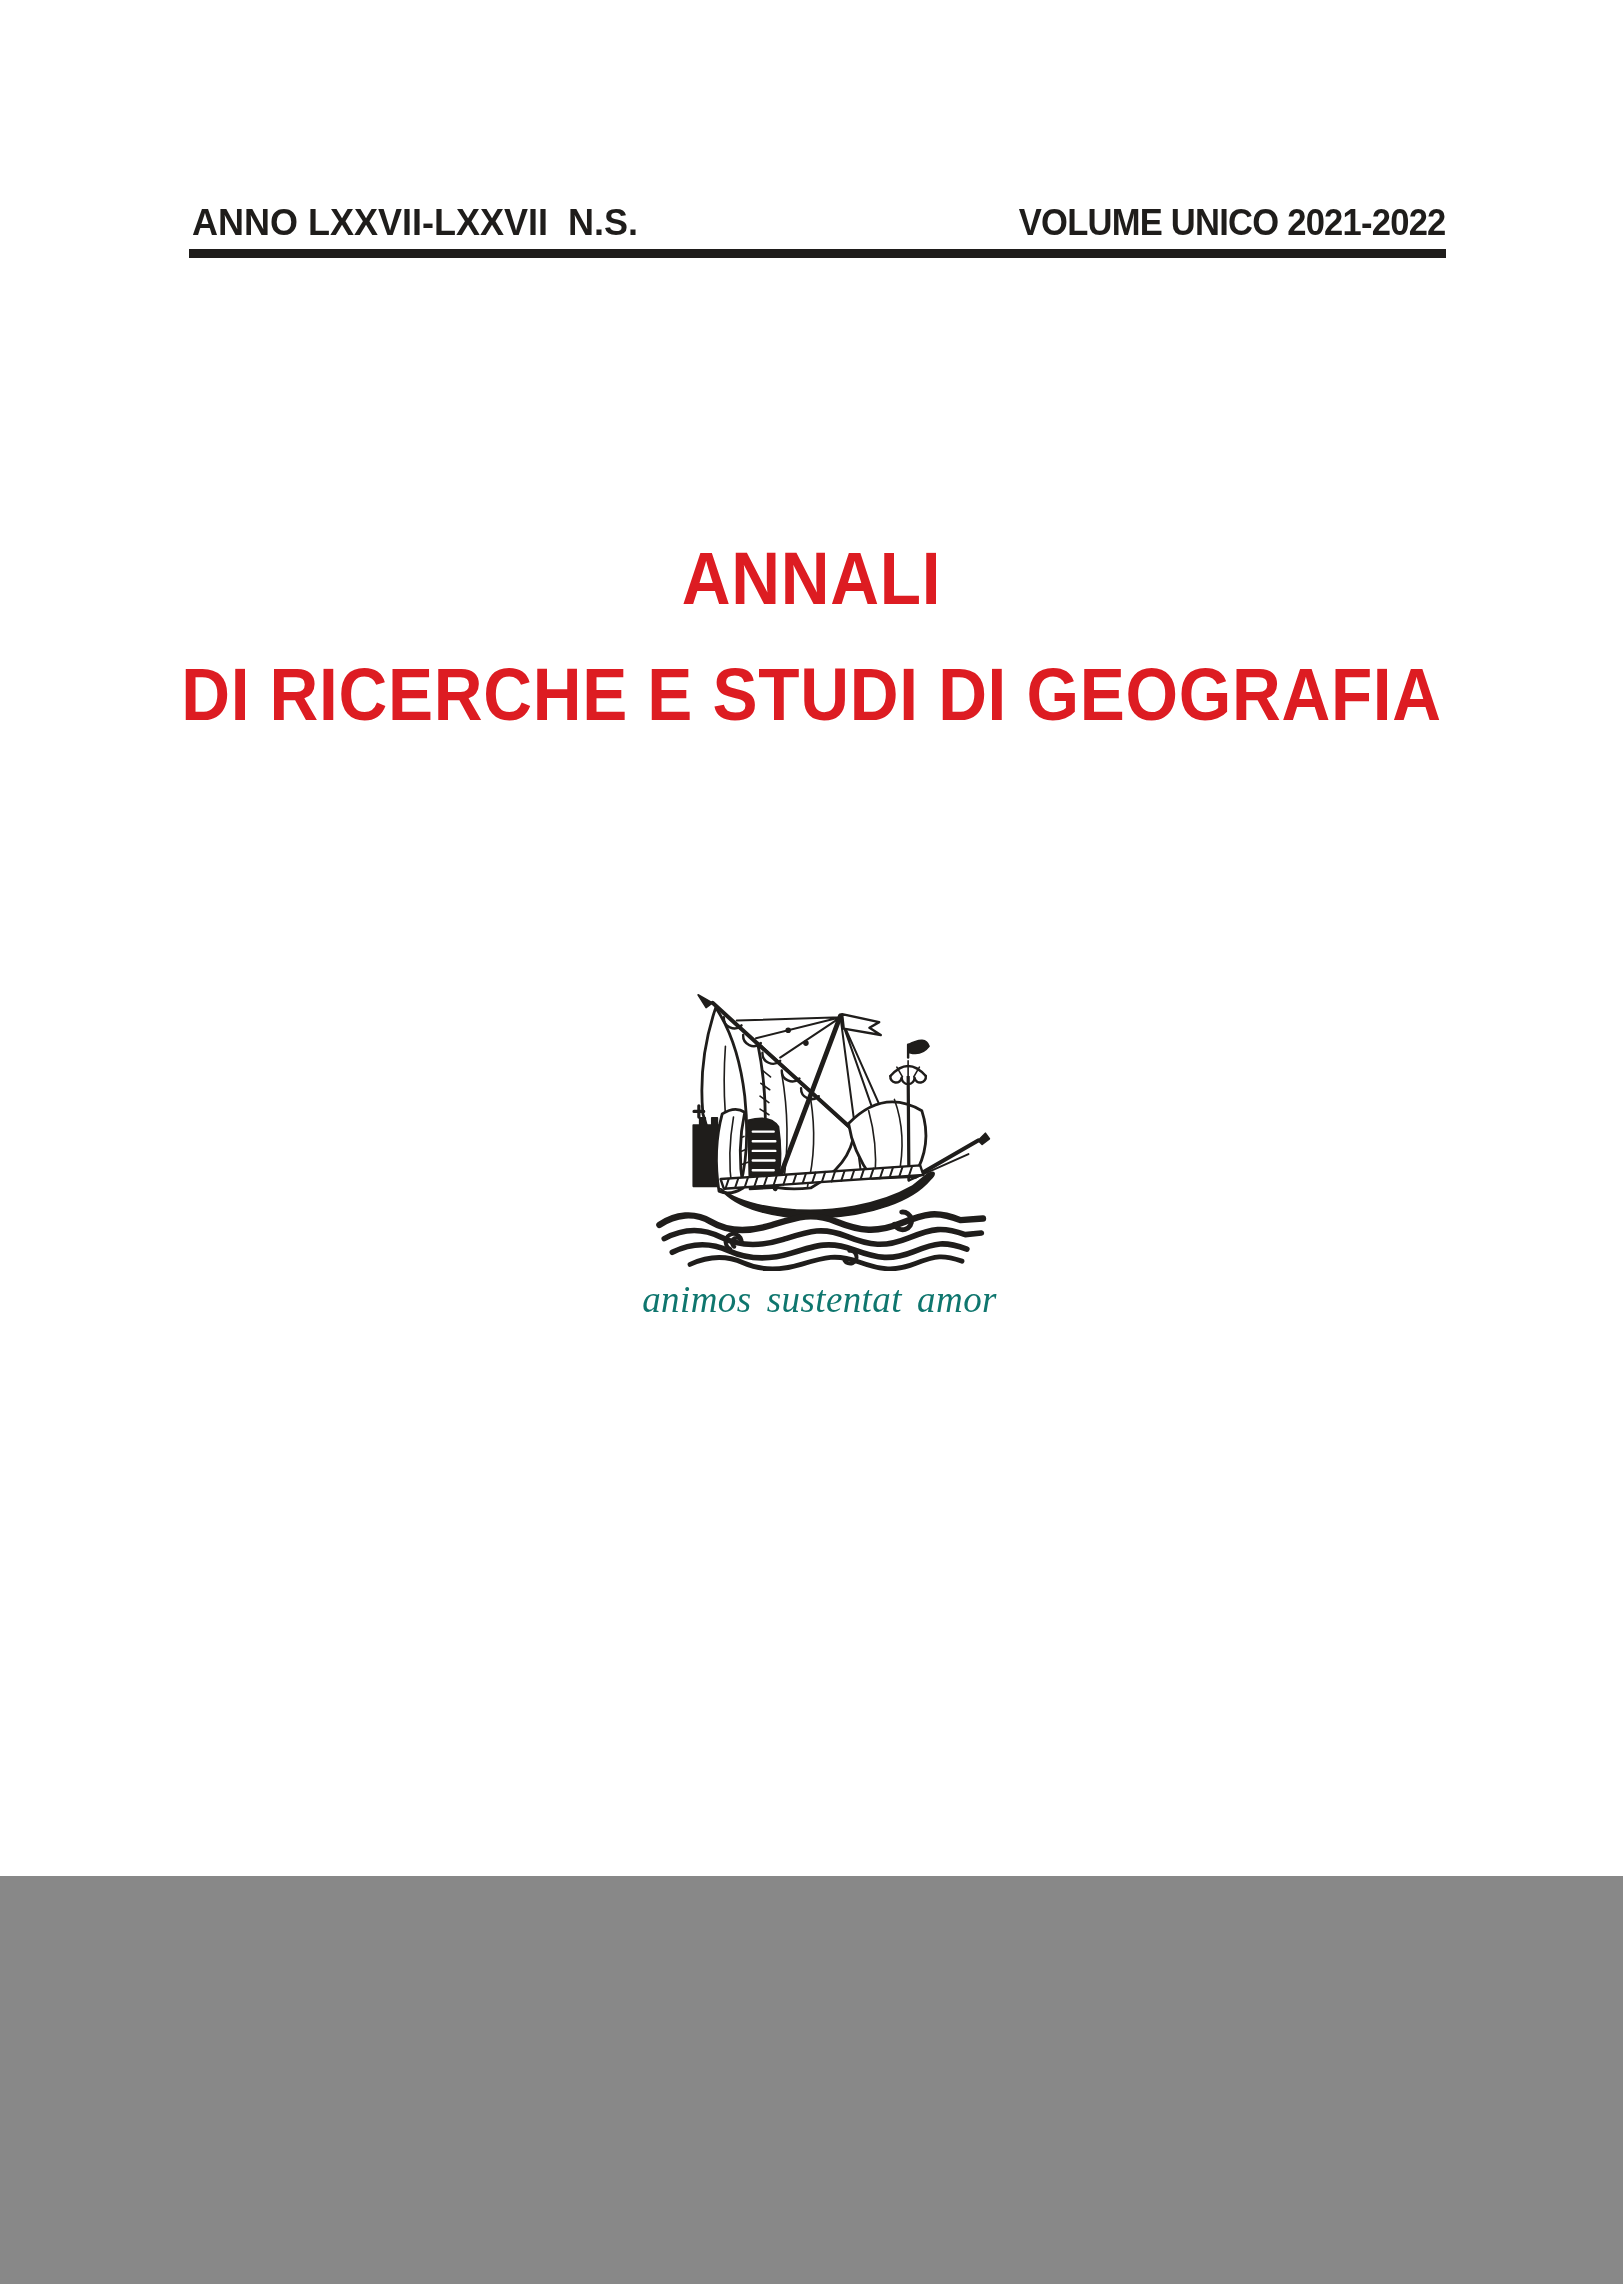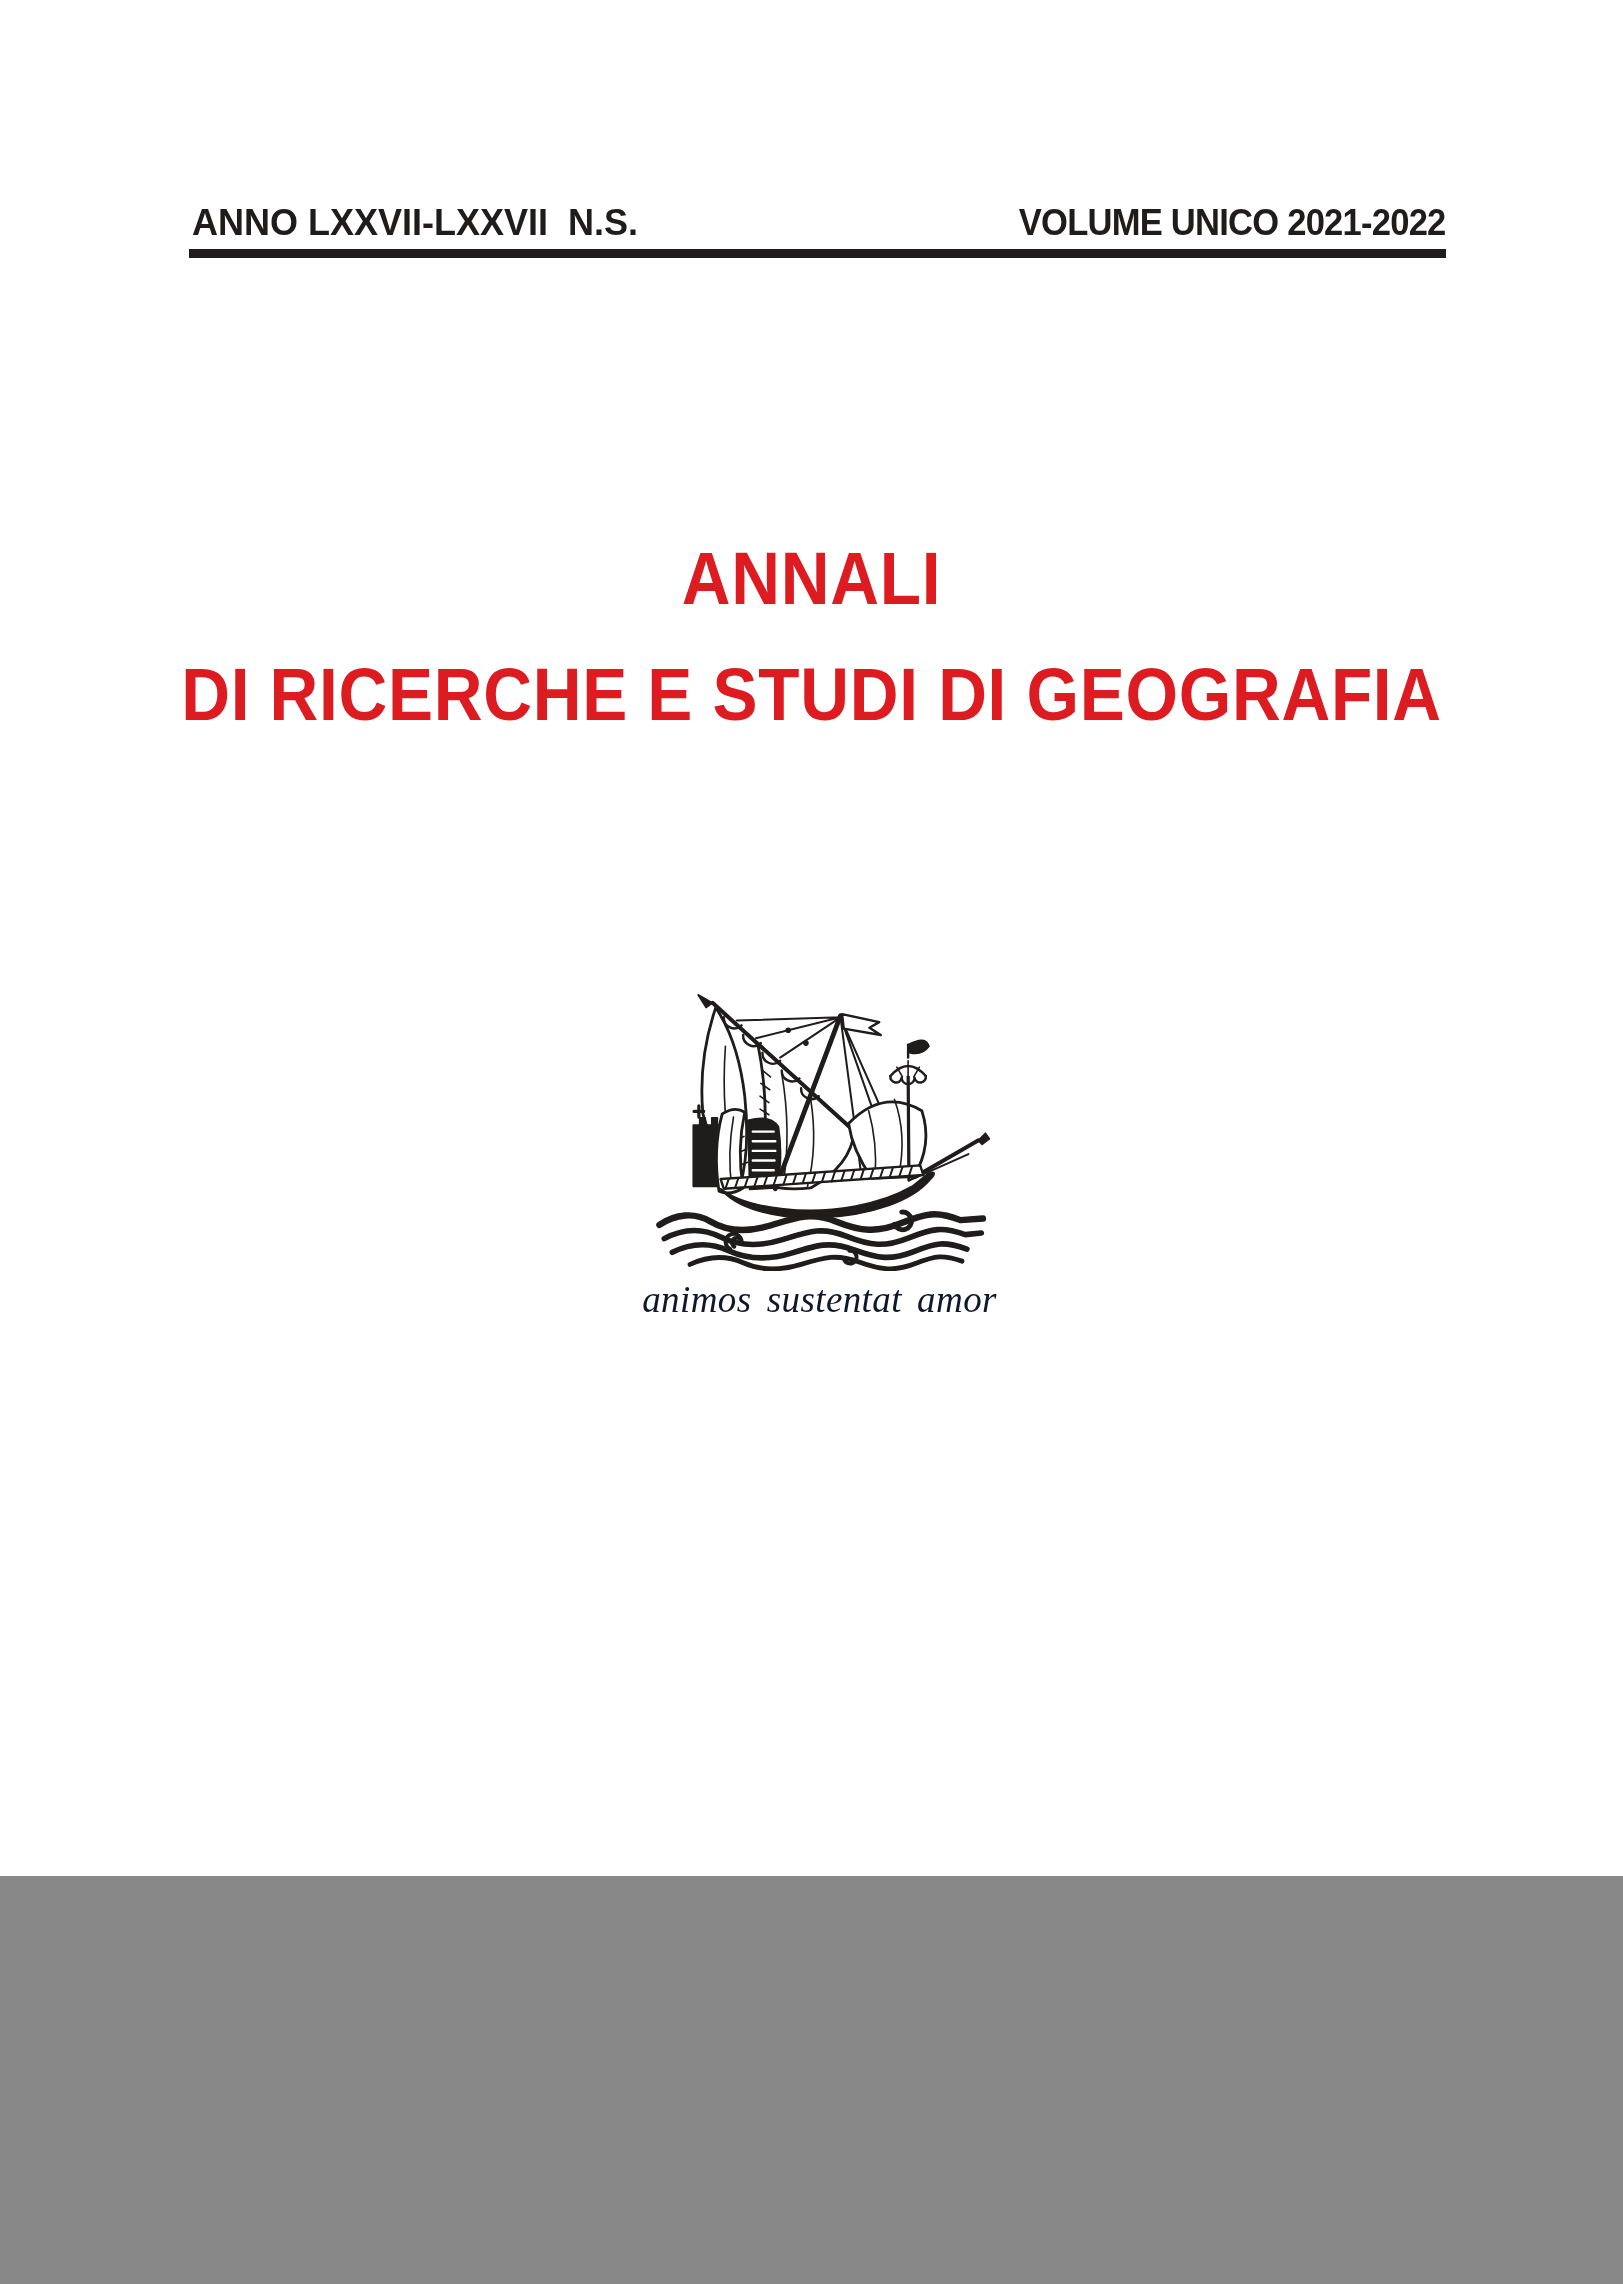--- a/index.html
+++ b/index.html
@@ -43,21 +43,21 @@
     position:absolute;left:653px;top:993px;
     width:338px;height:278px;
   }
   .ship-svg{color:var(--ink);display:block;}
   .motto{
     position:absolute;left:0;top:1281px;width:100%;
     text-align:center;
     font-family:"Liberation Serif",serif;
     font-style:italic;
     font-size:37px;line-height:1;
-    color:#0f172a;
+    color:#0f766e;
     word-spacing:5.6px;letter-spacing:0.4px;padding-left:16px;
   }
   
   .logo-m{
     position:absolute;left:186px;top:2007px;
     width:90px;height:71px;background:var(--ink);
   }
   .logo-m .slot{
     position:absolute;top:19.3px;bottom:0;
     background:var(--bg);

